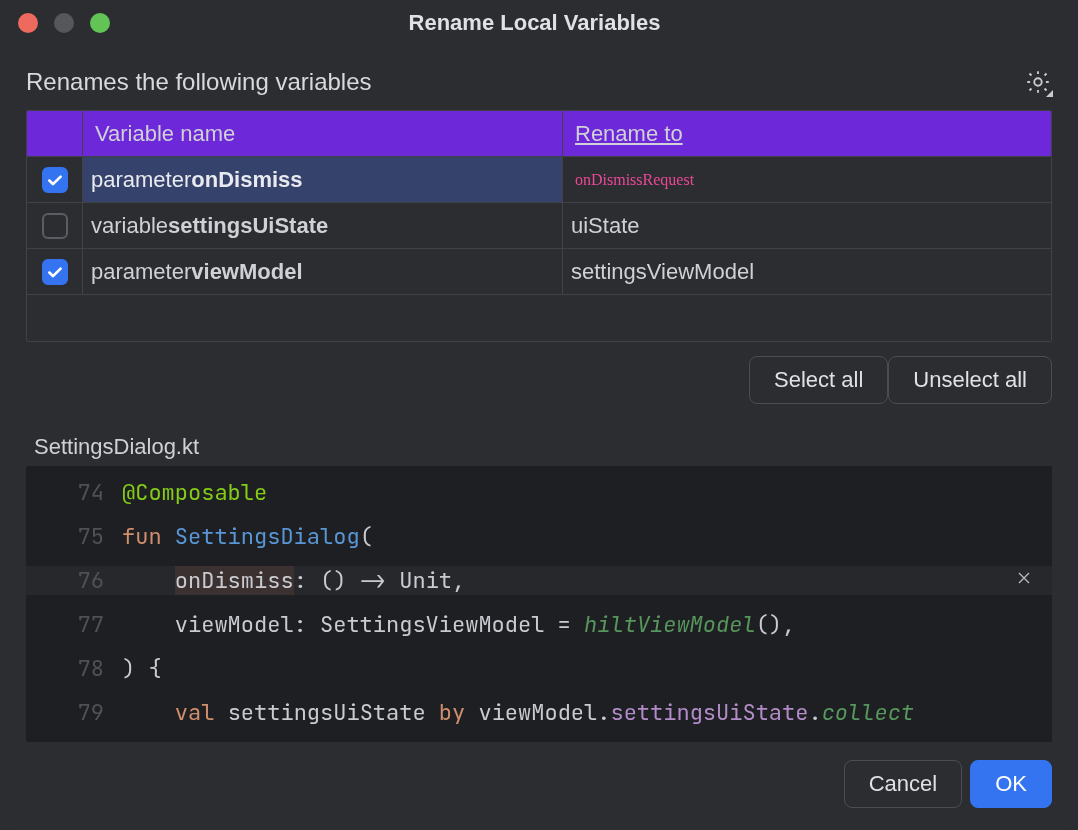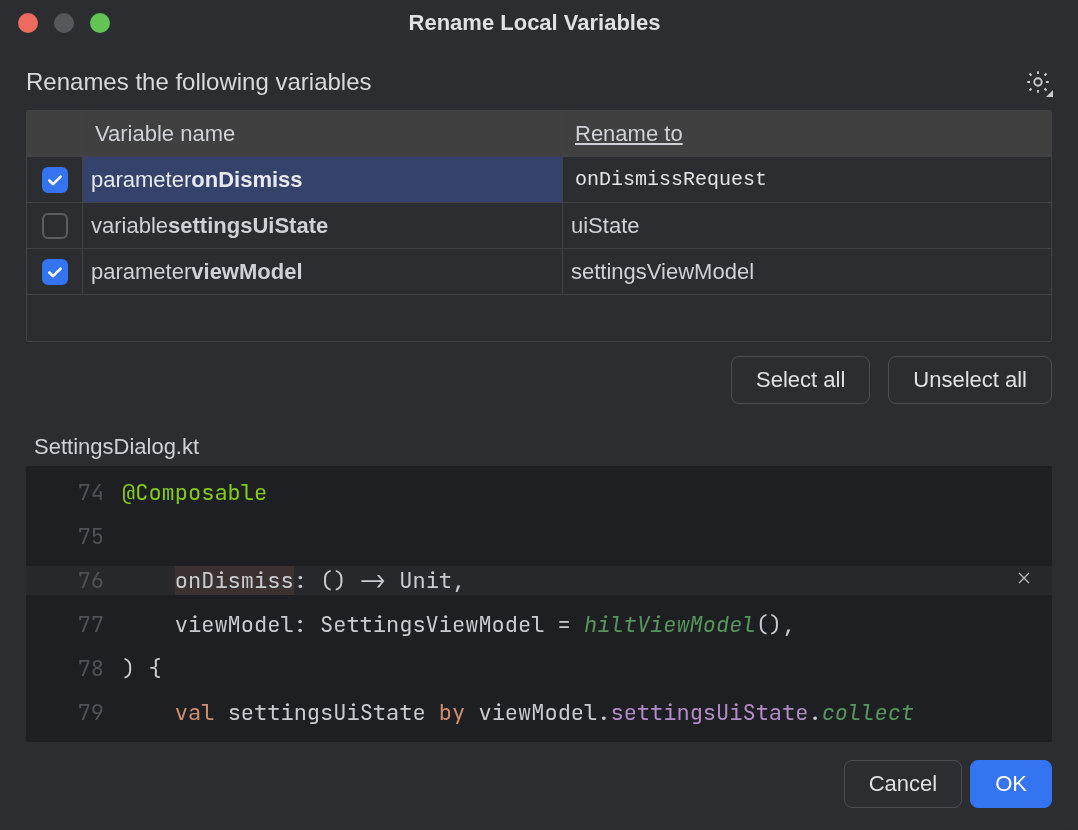--- a/index.html
+++ b/index.html
@@ -44,61 +44,61 @@
   .table {
     border: 1px solid #404246;
     border-radius: 2px;
     overflow: hidden;
   }
   .thead, .trow {
     display: grid;
     grid-template-columns: 56px 480px 1fr;
     align-items: stretch;
   }
-  .thead { background: #404040; height: 46px; }
+  .thead { background: #6d28d9; height: 46px; }
   .th {
     border-bottom: 1px solid #404246;
     border-right: 1px solid #404246;
     display: flex; align-items: center; padding: 0 12px;
     color: #cfd1d6; font-size: 22px;
   }
   .th:last-child { border-right: none; text-decoration: underline; }
   .trow { height: 46px; }
   .td {
     border-bottom: 1px solid #404246;
     border-right: 1px solid #404246;
     display: flex; align-items: center; padding: 0 8px;
     color: #cfd1d6; font-size: 22px;
     white-space: nowrap; overflow: hidden;
   }
   .td:last-child { border-right: none; }
   .trow.selected .td.name-cell { background: #35426b; color: #e8eaef; }
   .td.rename-cell.editing { background: #2b2d30; padding: 0 4px; }
   .rename-input {
     width: 100%; height: 100%; background: transparent; border: none;
-    color: #e5e5e5; font-size: 20px; padding: 0 8px; outline: none;
-    font-family: Liberation Mono, monospace;
+    color: #ec4899; font-size: 16px; padding: 0 8px; outline: none;
+    font-family: Liberation Serif, serif;
   }
   .kind { font-weight: 400; }
   .vname { font-weight: 700; }
 
   .chk {
     width: 26px; height: 26px; border-radius: 6px;
     border: 2px solid #5a5d63; background: transparent;
     display: flex; align-items: center; justify-content: center;
     cursor: pointer; margin: 0 auto;
   }
   .chk.checked { background: #3574f0; border-color: #3574f0; }
   .chk svg { width: 18px; height: 18px; display: none; }
   .chk.checked svg { display: block; }
 
   .table-footer { height: 46px; border-top: none; }
   .table-footer .td { border-bottom: none; }
 
-  .btn-row { display: flex; justify-content: flex-end; gap: 18px; margin-top: 14px; }
+  .btn-row { display: flex; justify-content: flex-end; margin-top: 14px; }
   .btn {
     background: #2b2d30; border: 1px solid #4b4d52; color: #dfe1e5;
     font-size: 22px; padding: 10px 24px; border-radius: 8px; cursor: pointer;
   }
   .btn.primary { background: #3574f0; border-color: #3574f0; color: #fff; }
 
   .file-label { margin-top: 30px; color: #cfd1d6; font-size: 22px; padding-left: 0; margin-left: 8px; }
 
   .editor {
     margin-top: 6px; background: #1e1f22; border-radius: 2px;
@@ -220,20 +220,21 @@
     <div class="file-label">SettingsDialog.kt</div>
 
     <div class="editor">
       <div id="editor-lines">
           <div class="eline">
             <div class="gutter">74</div>
             <div class="code"><span class="tok-ann">@Composable</span></div>
           </div>
           <div class="eline">
             <div class="gutter">75</div>
+            <div class="code"><span class="tok-kw">fun </span><span class="tok-fn">SettingsDialog</span><span class="tok-opparen">(</span></div>
           </div>
           <div class="eline hl">
             <div class="gutter">76</div>
             <div class="code"><span>    </span><span class="tok-param-hl">onDismiss</span><span class="tok-type">: () -&gt; Unit,</span></div>
           </div>
           <div class="eline">
             <div class="gutter">77</div>
             <div class="code"><span class="tok-type">    viewModel: SettingsViewModel = </span><span class="tok-call">hiltViewModel</span><span class="tok-type">(),</span></div>
           </div>
           <div class="eline">

